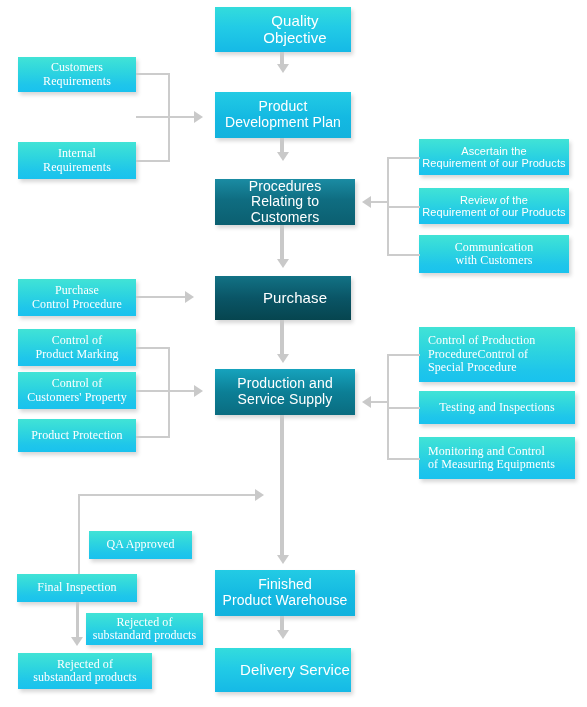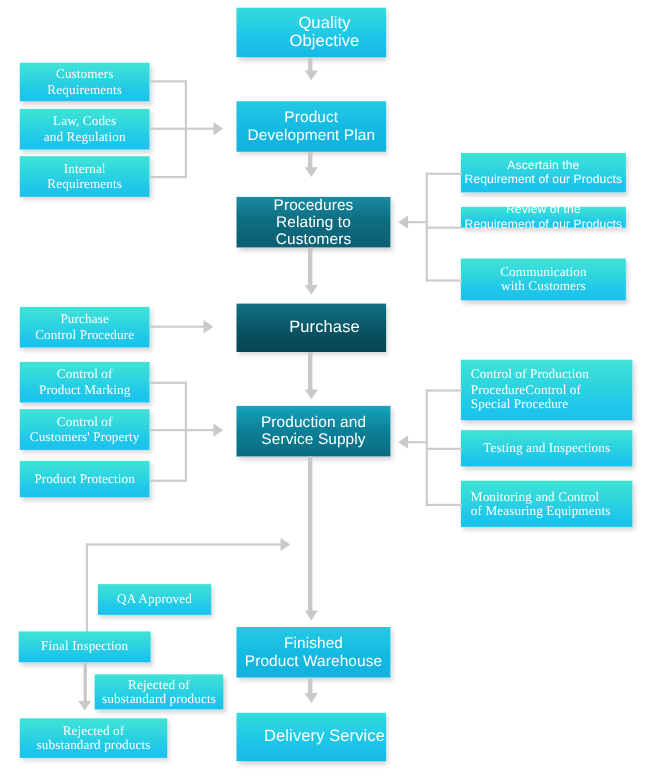--- a/index.html
+++ b/index.html
@@ -91,35 +91,33 @@
   <div class="box g-blue t14" style="left:215px;top:570px;width:140px;height:46px;">Finished
 Product Warehouse</div>
 
   <div class="ln lnv thick" style="left:280px;top:616px;height:16px;width:4px;"></div>
   <div class="arr arr-down" style="left:277px;top:630px;"></div>
 
   <div class="box g-mid t15" style="left:215px;top:648px;width:136px;height:44px;">Delivery Service</div>
 
   <div class="box g-light t12" style="left:18px;top:57px;width:118px;height:35px;">Customers
 Requirements</div>
-  <div class="box g-light t12" style="left:18px;top:99px;width:118px;height:37px;">Law, Codes
-and Regulation</div>
   <div class="box g-light t12" style="left:18px;top:142px;width:118px;height:37px;">Internal
 Requirements</div>
 
   <div class="ln lnh" style="left:136px;top:73px;width:34px;"></div>
   <div class="ln lnh" style="left:136px;top:116px;width:34px;"></div>
   <div class="ln lnh" style="left:136px;top:160px;width:34px;"></div>
   <div class="ln lnv" style="left:168px;top:73px;height:89px;"></div>
   <div class="ln lnh" style="left:168px;top:116px;width:27px;"></div>
   <div class="arr arr-right" style="left:194px;top:111px;"></div>
 
   <div class="box g-light t11" style="left:419px;top:139px;width:150px;height:36px;font-size:11px;">Ascertain the
 Requirement  of our Products</div>
-  <div class="box g-light t11" style="left:419px;top:188px;width:150px;height:19px;font-size:11px;">Review of the
+  <div class="box g-light t11" style="left:419px;top:188px;width:150px;height:36px;font-size:11px;">Review of the
 Requirement of our Products</div>
   <div class="box g-light t12" style="left:419px;top:235px;width:150px;height:38px;">Communication
 with Customers</div>
 
   <div class="ln lnh" style="left:387px;top:157px;width:33px;"></div>
   <div class="ln lnh" style="left:387px;top:206px;width:33px;"></div>
   <div class="ln lnh" style="left:387px;top:254px;width:33px;"></div>
   <div class="ln lnv" style="left:387px;top:157px;height:99px;"></div>
   <div class="ln lnh" style="left:371px;top:201px;width:18px;"></div>
   <div class="arr arr-left" style="left:362px;top:196px;"></div>

